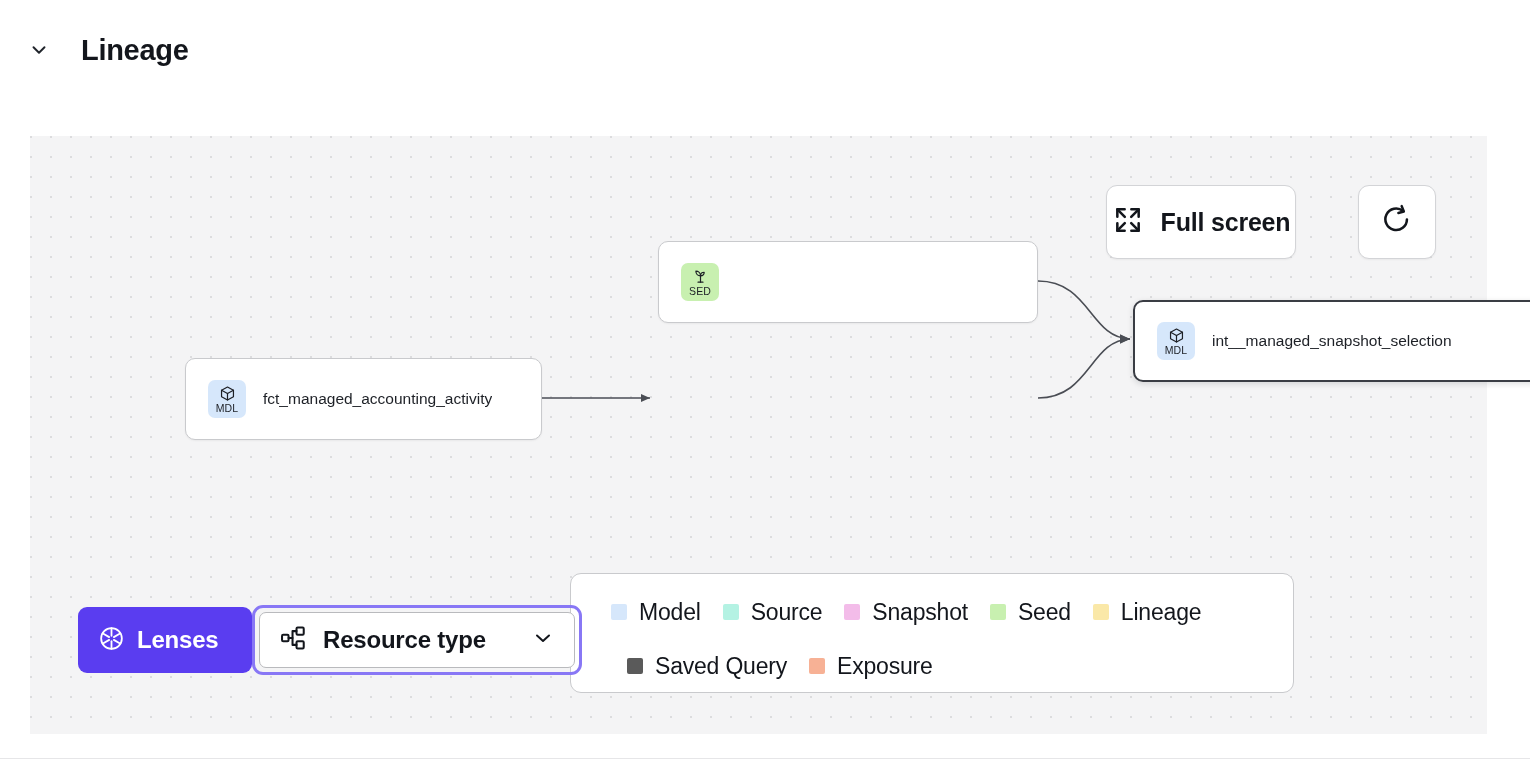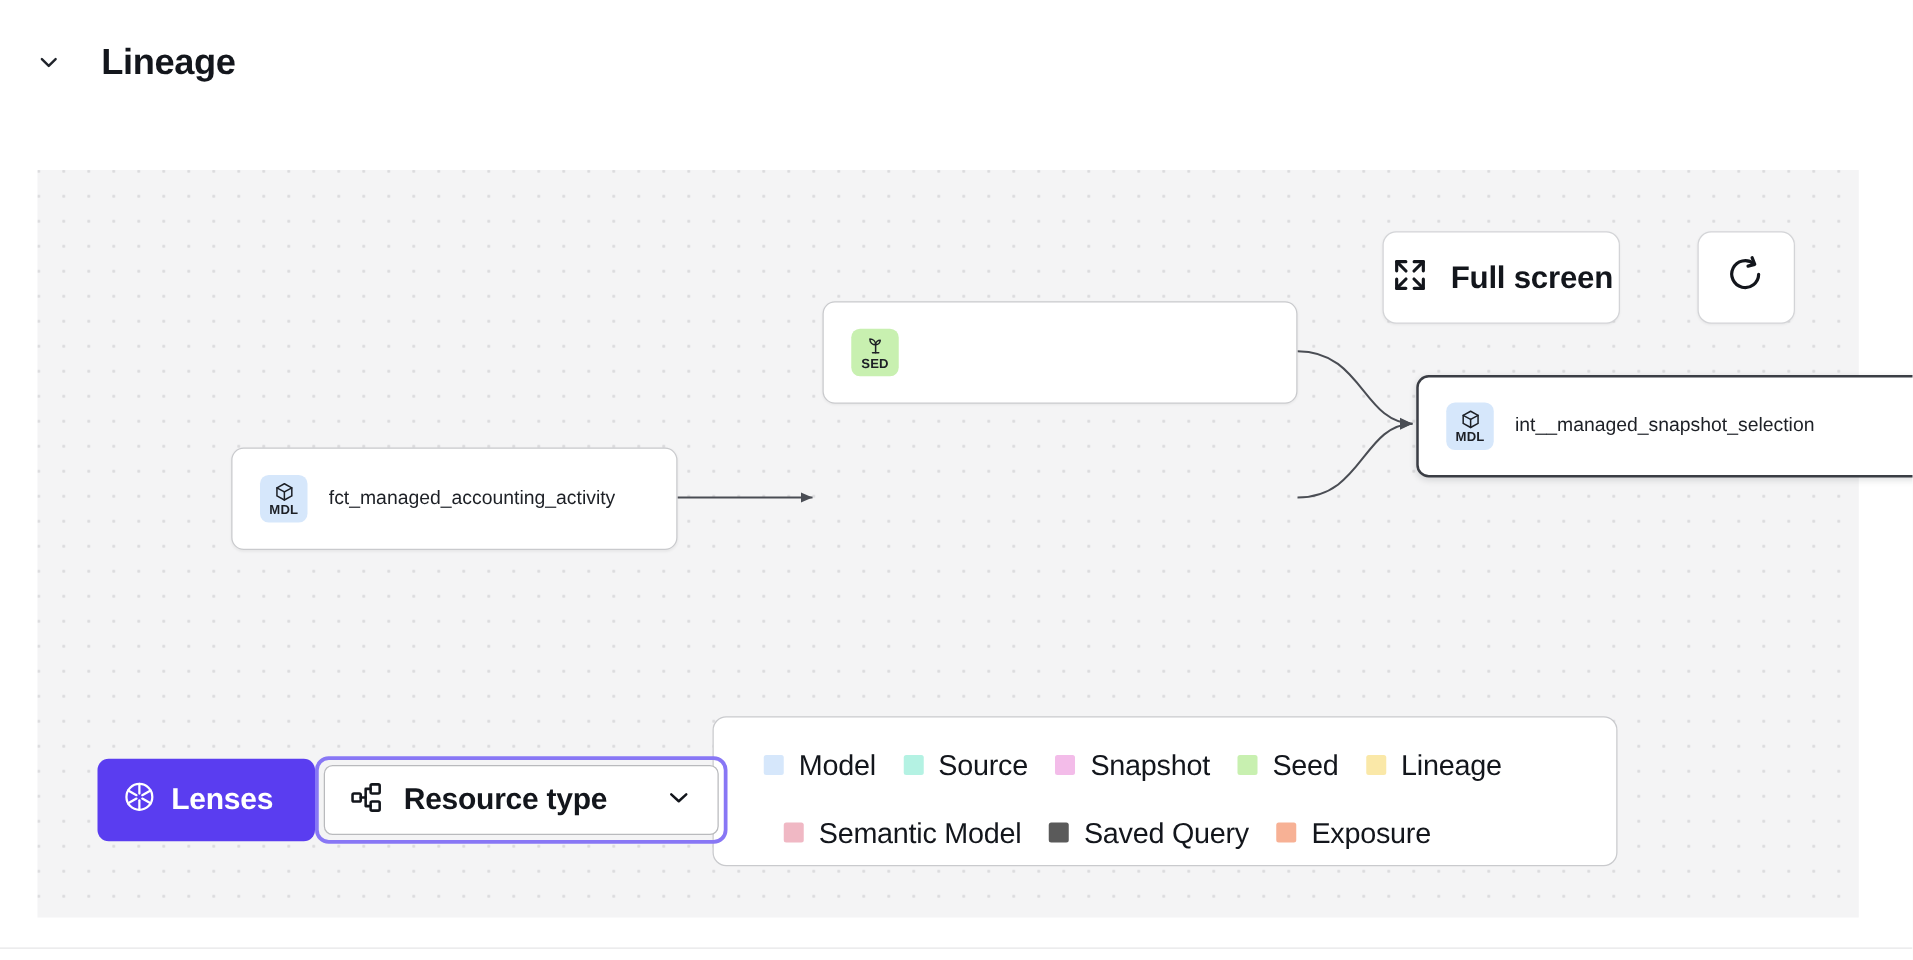--- a/index.html
+++ b/index.html
@@ -87,21 +87,21 @@
     display: flex;
     flex-direction: column;
     align-items: center;
     justify-content: center;
     flex: 0 0 auto;
     gap: 0px;
   }
   .node-badge svg { display: block; }
   .node-badge .badge-abbr {
     font-size: 10.5px;
-    font-weight: 700;
+    font-weight: 400;
     color: #1d2026;
     line-height: 1;
     letter-spacing: 0.1px;
     margin-top: 1px;
   }
   .node-label {
     font-size: 15.5px;
     color: #1d2026;
     margin-left: 17px;
     white-space: nowrap;
@@ -375,24 +375,20 @@
           <span class="legend-swatch" style="background:#c8f0b0;"></span>
           <span class="legend-text">Seed</span>
         </div>
         <div class="legend-item">
           <span class="legend-swatch" style="background:#fae8a8;"></span>
           <span class="legend-text">Lineage</span>
         </div>
       </div>
       <div class="legend-row row-2">
         <div class="legend-item">
-          <span class="legend-swatch" style="background:#f0b8c4;"></span>
-          <span class="legend-text">Semantic Model</span>
-        </div>
-        <div class="legend-item">
           <span class="legend-swatch" style="background:#5a5a5a;"></span>
           <span class="legend-text">Saved Query</span>
         </div>
         <div class="legend-item">
           <span class="legend-swatch" style="background:#f7b195;"></span>
           <span class="legend-text">Exposure</span>
         </div>
       </div>
     </div>
 

